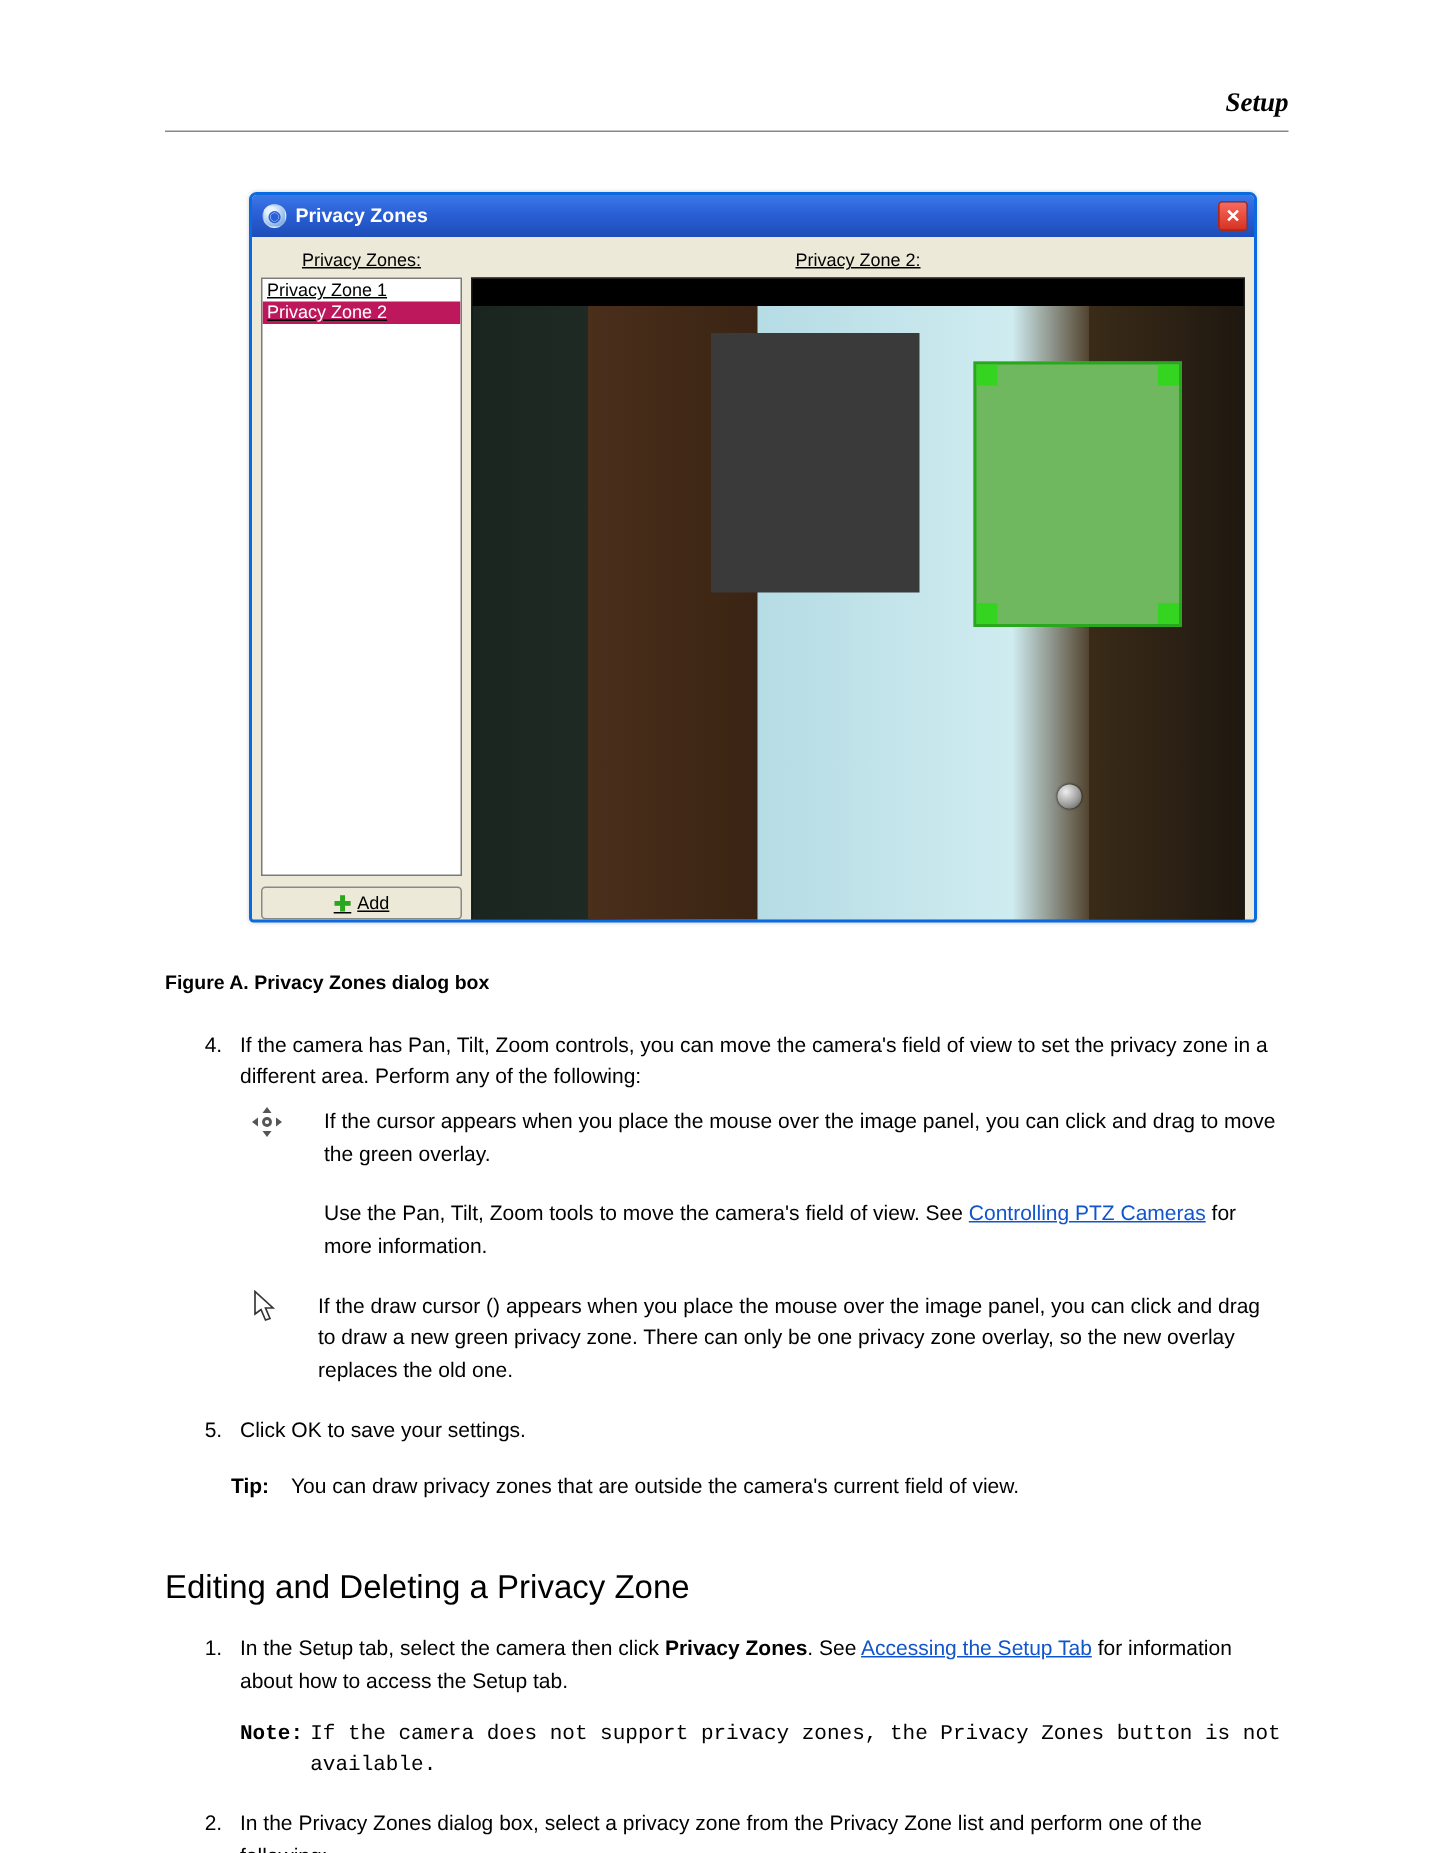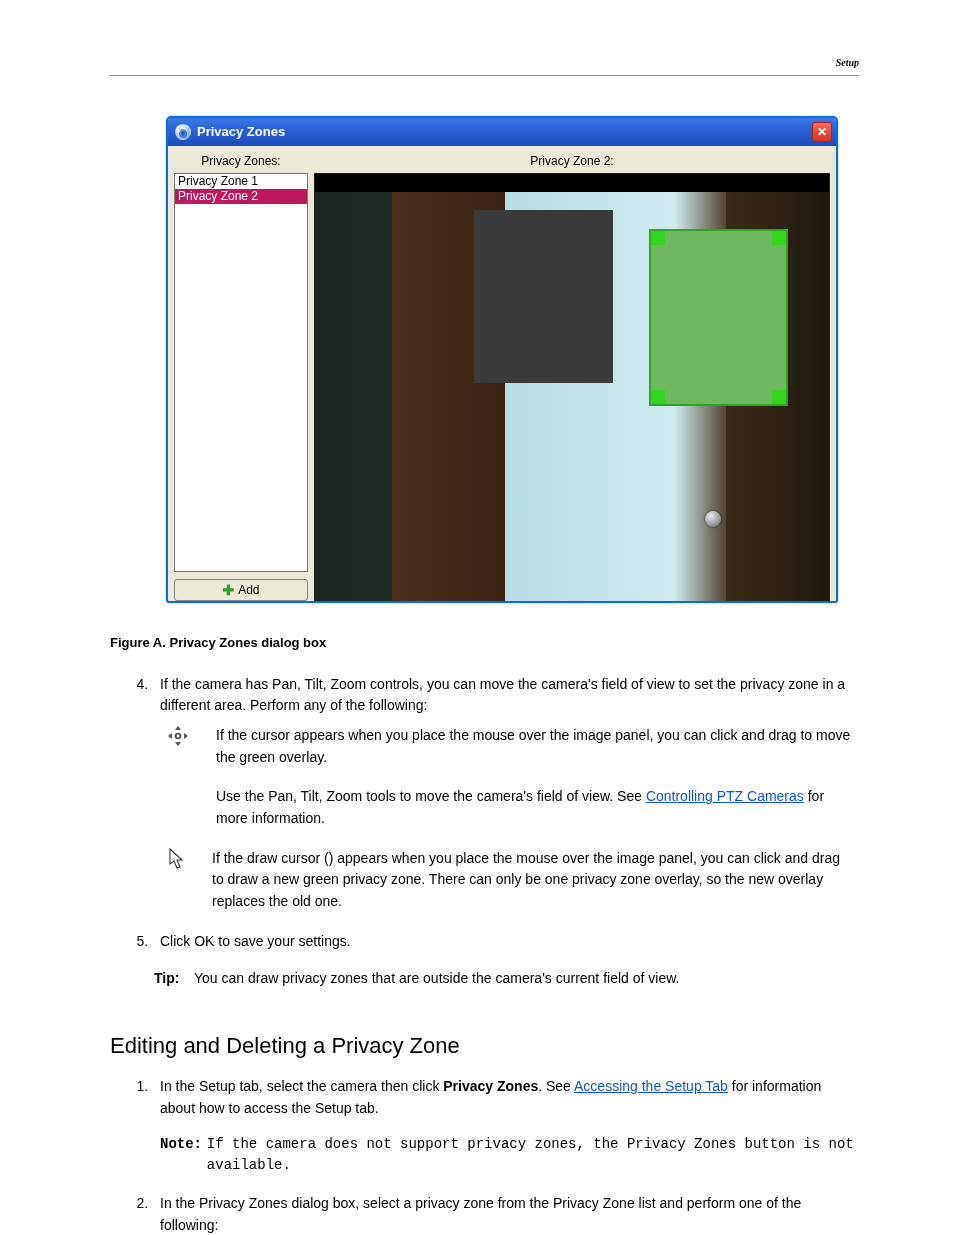--- a/index.html
+++ b/index.html
@@ -8,21 +8,21 @@
     background: #fff;
     width: 954px;
     margin: 0 auto;
     color: #000;
     font-size: 14px;
     line-height: 1.5;
   }
   .page {
     padding: 55px 95px 40px 110px;
   }
-  .top-header { text-align: right; font-style: italic; font-weight: 700; font-size: 10px; padding-bottom: 5px; border-bottom: 1px solid #888; margin-bottom: 40px; font-family: Georgia, serif;}
+  .top-header { text-align: right; font-style: italic; font-weight: 700; font-size: 18px; padding-bottom: 5px; border-bottom: 1px solid #888; margin-bottom: 40px; font-family: Georgia, serif;}
   .dialog {
     width: 672px; height: 487px;
     margin: 0 0 30px 56px;
     border: 2px solid #0a6be0;
     border-radius: 5px 5px 3px 3px;
     background: #ece9d8;
     box-shadow: 0 0 3px rgba(0,0,0,0.2);
     overflow: hidden;
     position: relative;
   }
@@ -36,21 +36,21 @@
   .titlebar .t-left{display:flex;align-items:center;gap:6px;}
   .titlebar .t-icon{
     width:16px;height:16px;border-radius:50%;background:radial-gradient(circle at 35% 30%,#e8f3ff 20%,#8db7e8 70%,#3d6db5);
     display:flex;align-items:center;justify-content:center;font-size:10px;color:#2a5fd6;border:1px solid #fff4;
   }
   .close-btn{
     width:20px;height:20px;background:linear-gradient(to bottom,#f86a5b,#d63324);
     border:1px solid #aa2818;border-radius:3px;color:#fff;display:flex;align-items:center;justify-content:center;
     font-weight:700;font-size:12px;cursor:pointer;font-family:Arial;
   }
-  .dialog-body{display:flex;gap:6px;padding:6px 6px 0 6px;height:484px;}
+  .dialog-body{display:flex;gap:6px;padding:6px 6px 0 6px;height:484px;text-decoration:underline;}
   .left-col{width:134px;display:flex;flex-direction:column;}
   .lbl{font-size:12px;text-align:center;margin-bottom:3px;}
   .zone-list{
     flex:1;background:#fff;border:1px solid #7a7a7a;font-size:12px;overflow:auto;
   }
   .zone-list div{padding:0 3px;line-height:15px;cursor:pointer;}
   .zone-list .sel{background:#be185d;color:#fff;}
   .add-btn,.del-btn{
     margin-top:7px;height:22px;font-size:12px;background:#ece9d8;border:1px solid #888;border-radius:3px;
     display:flex;align-items:center;justify-content:center;gap:4px;cursor:pointer;

